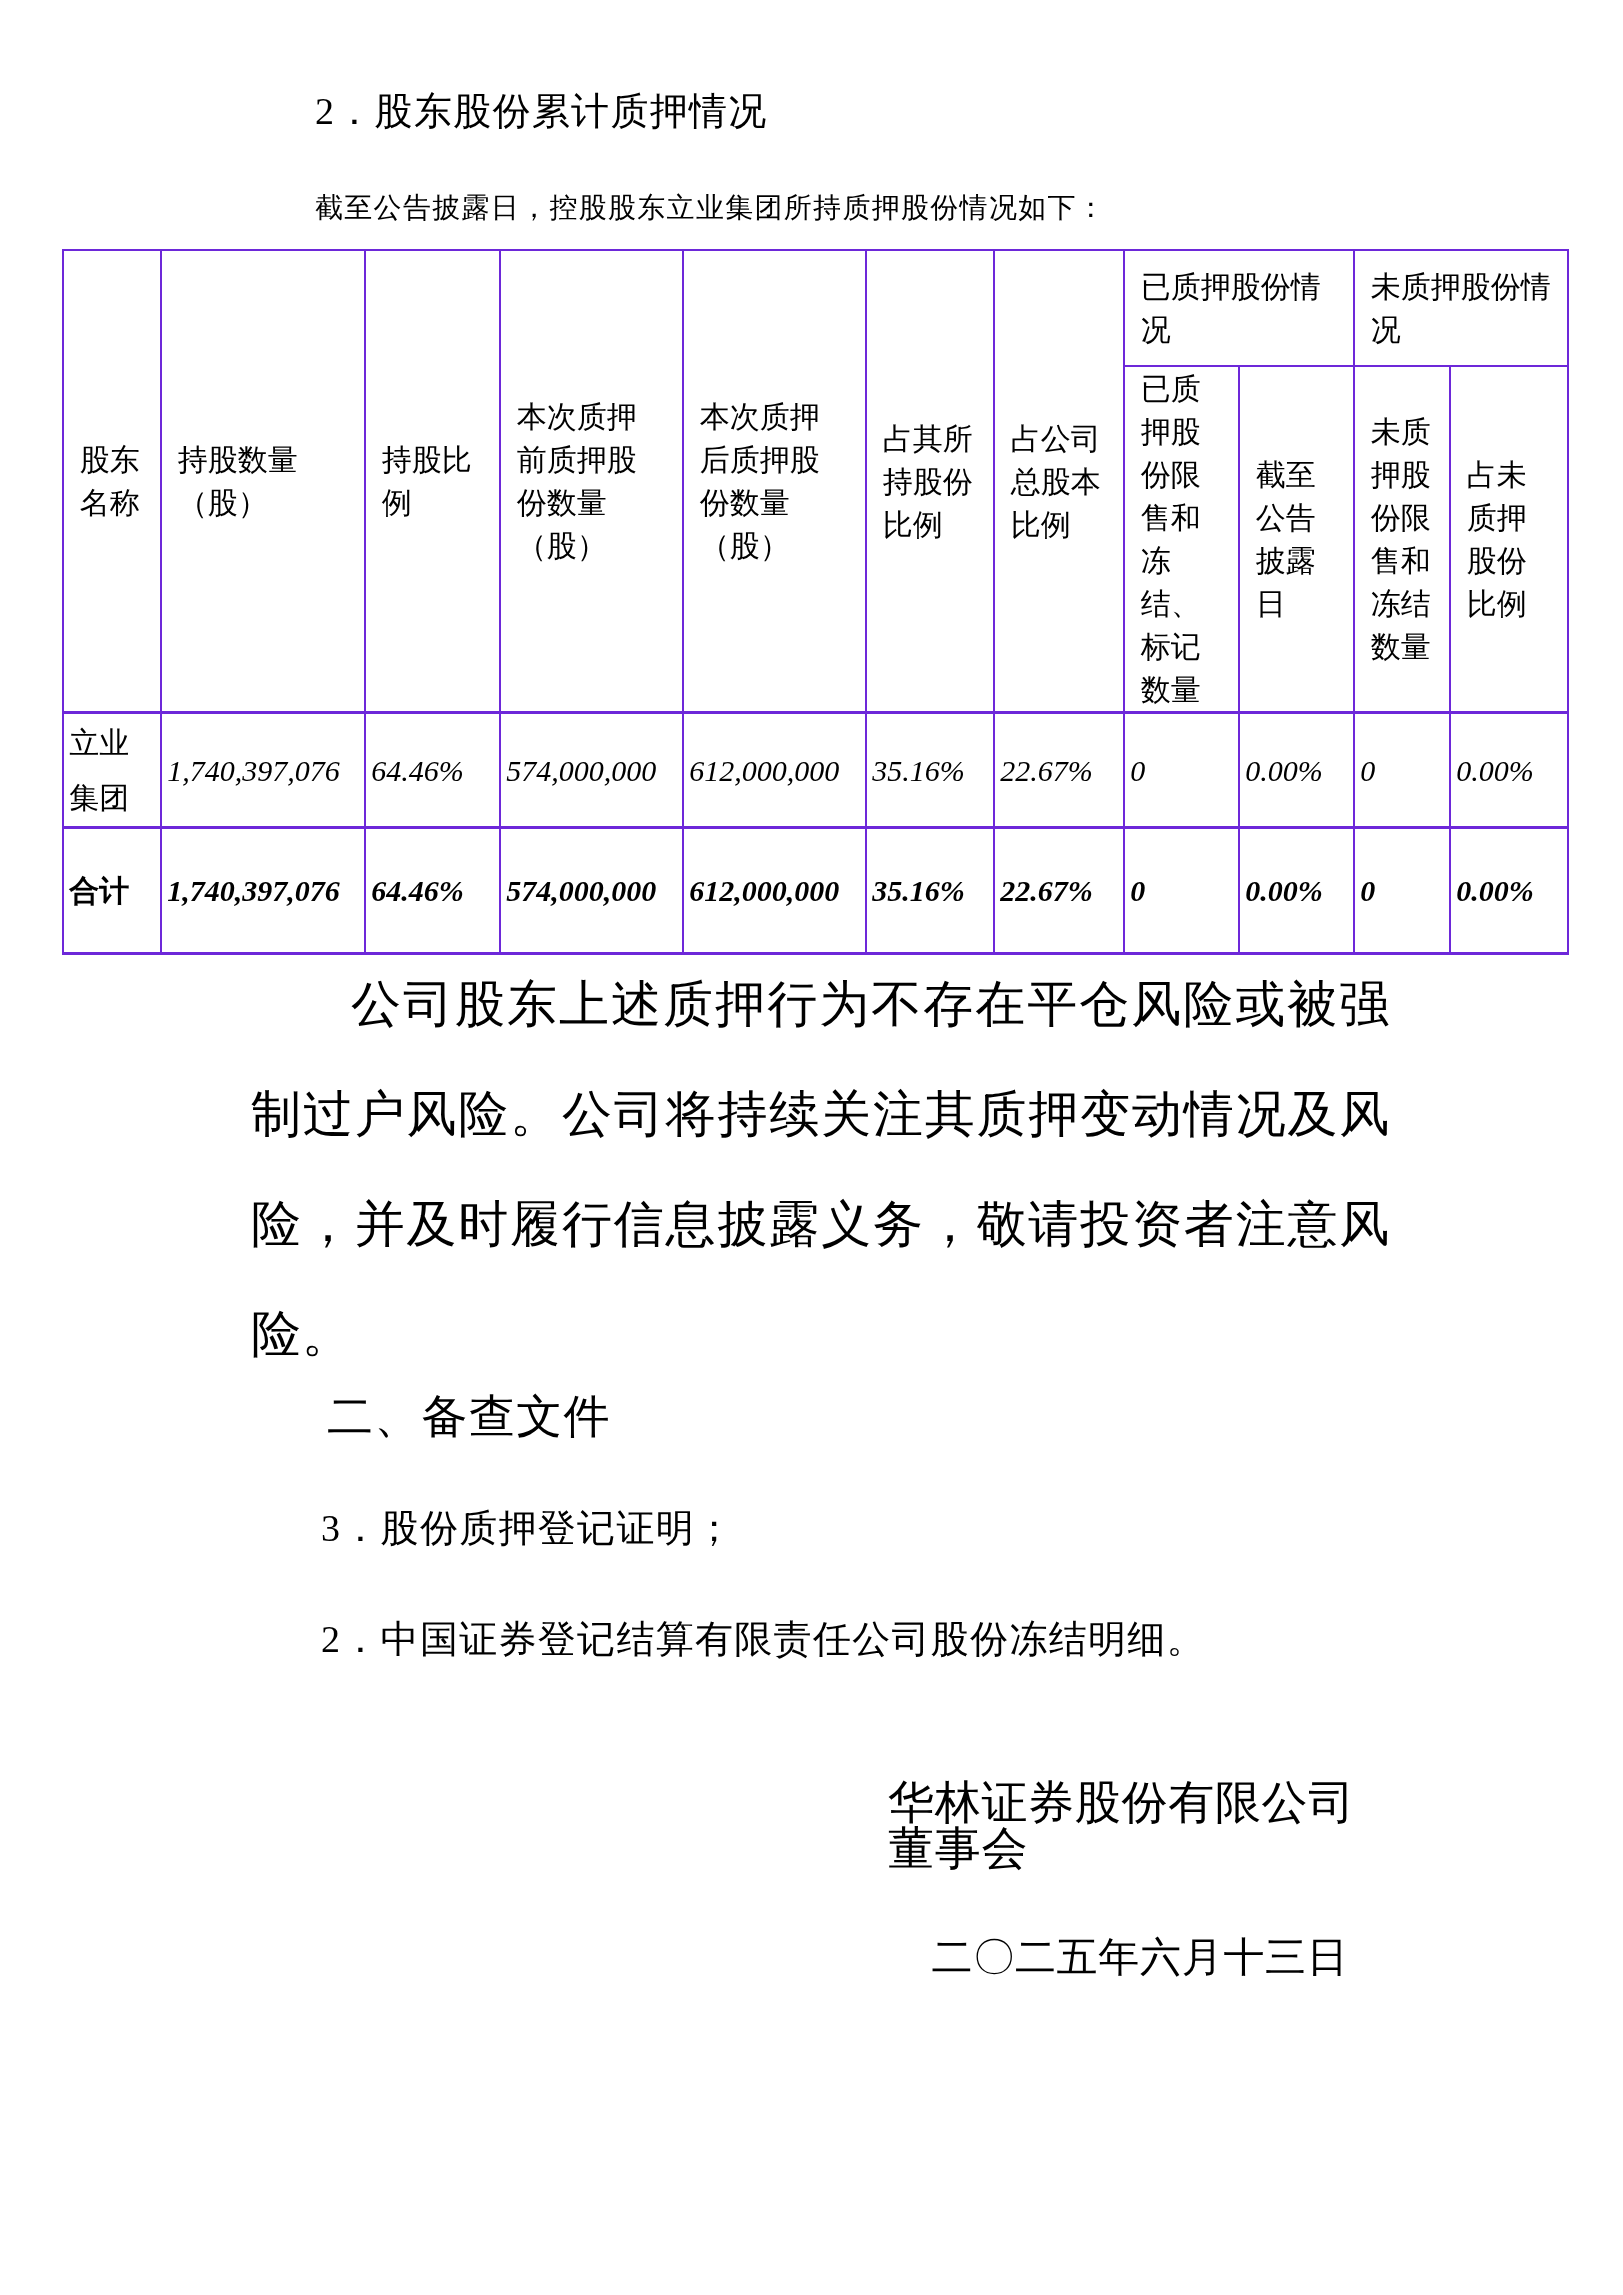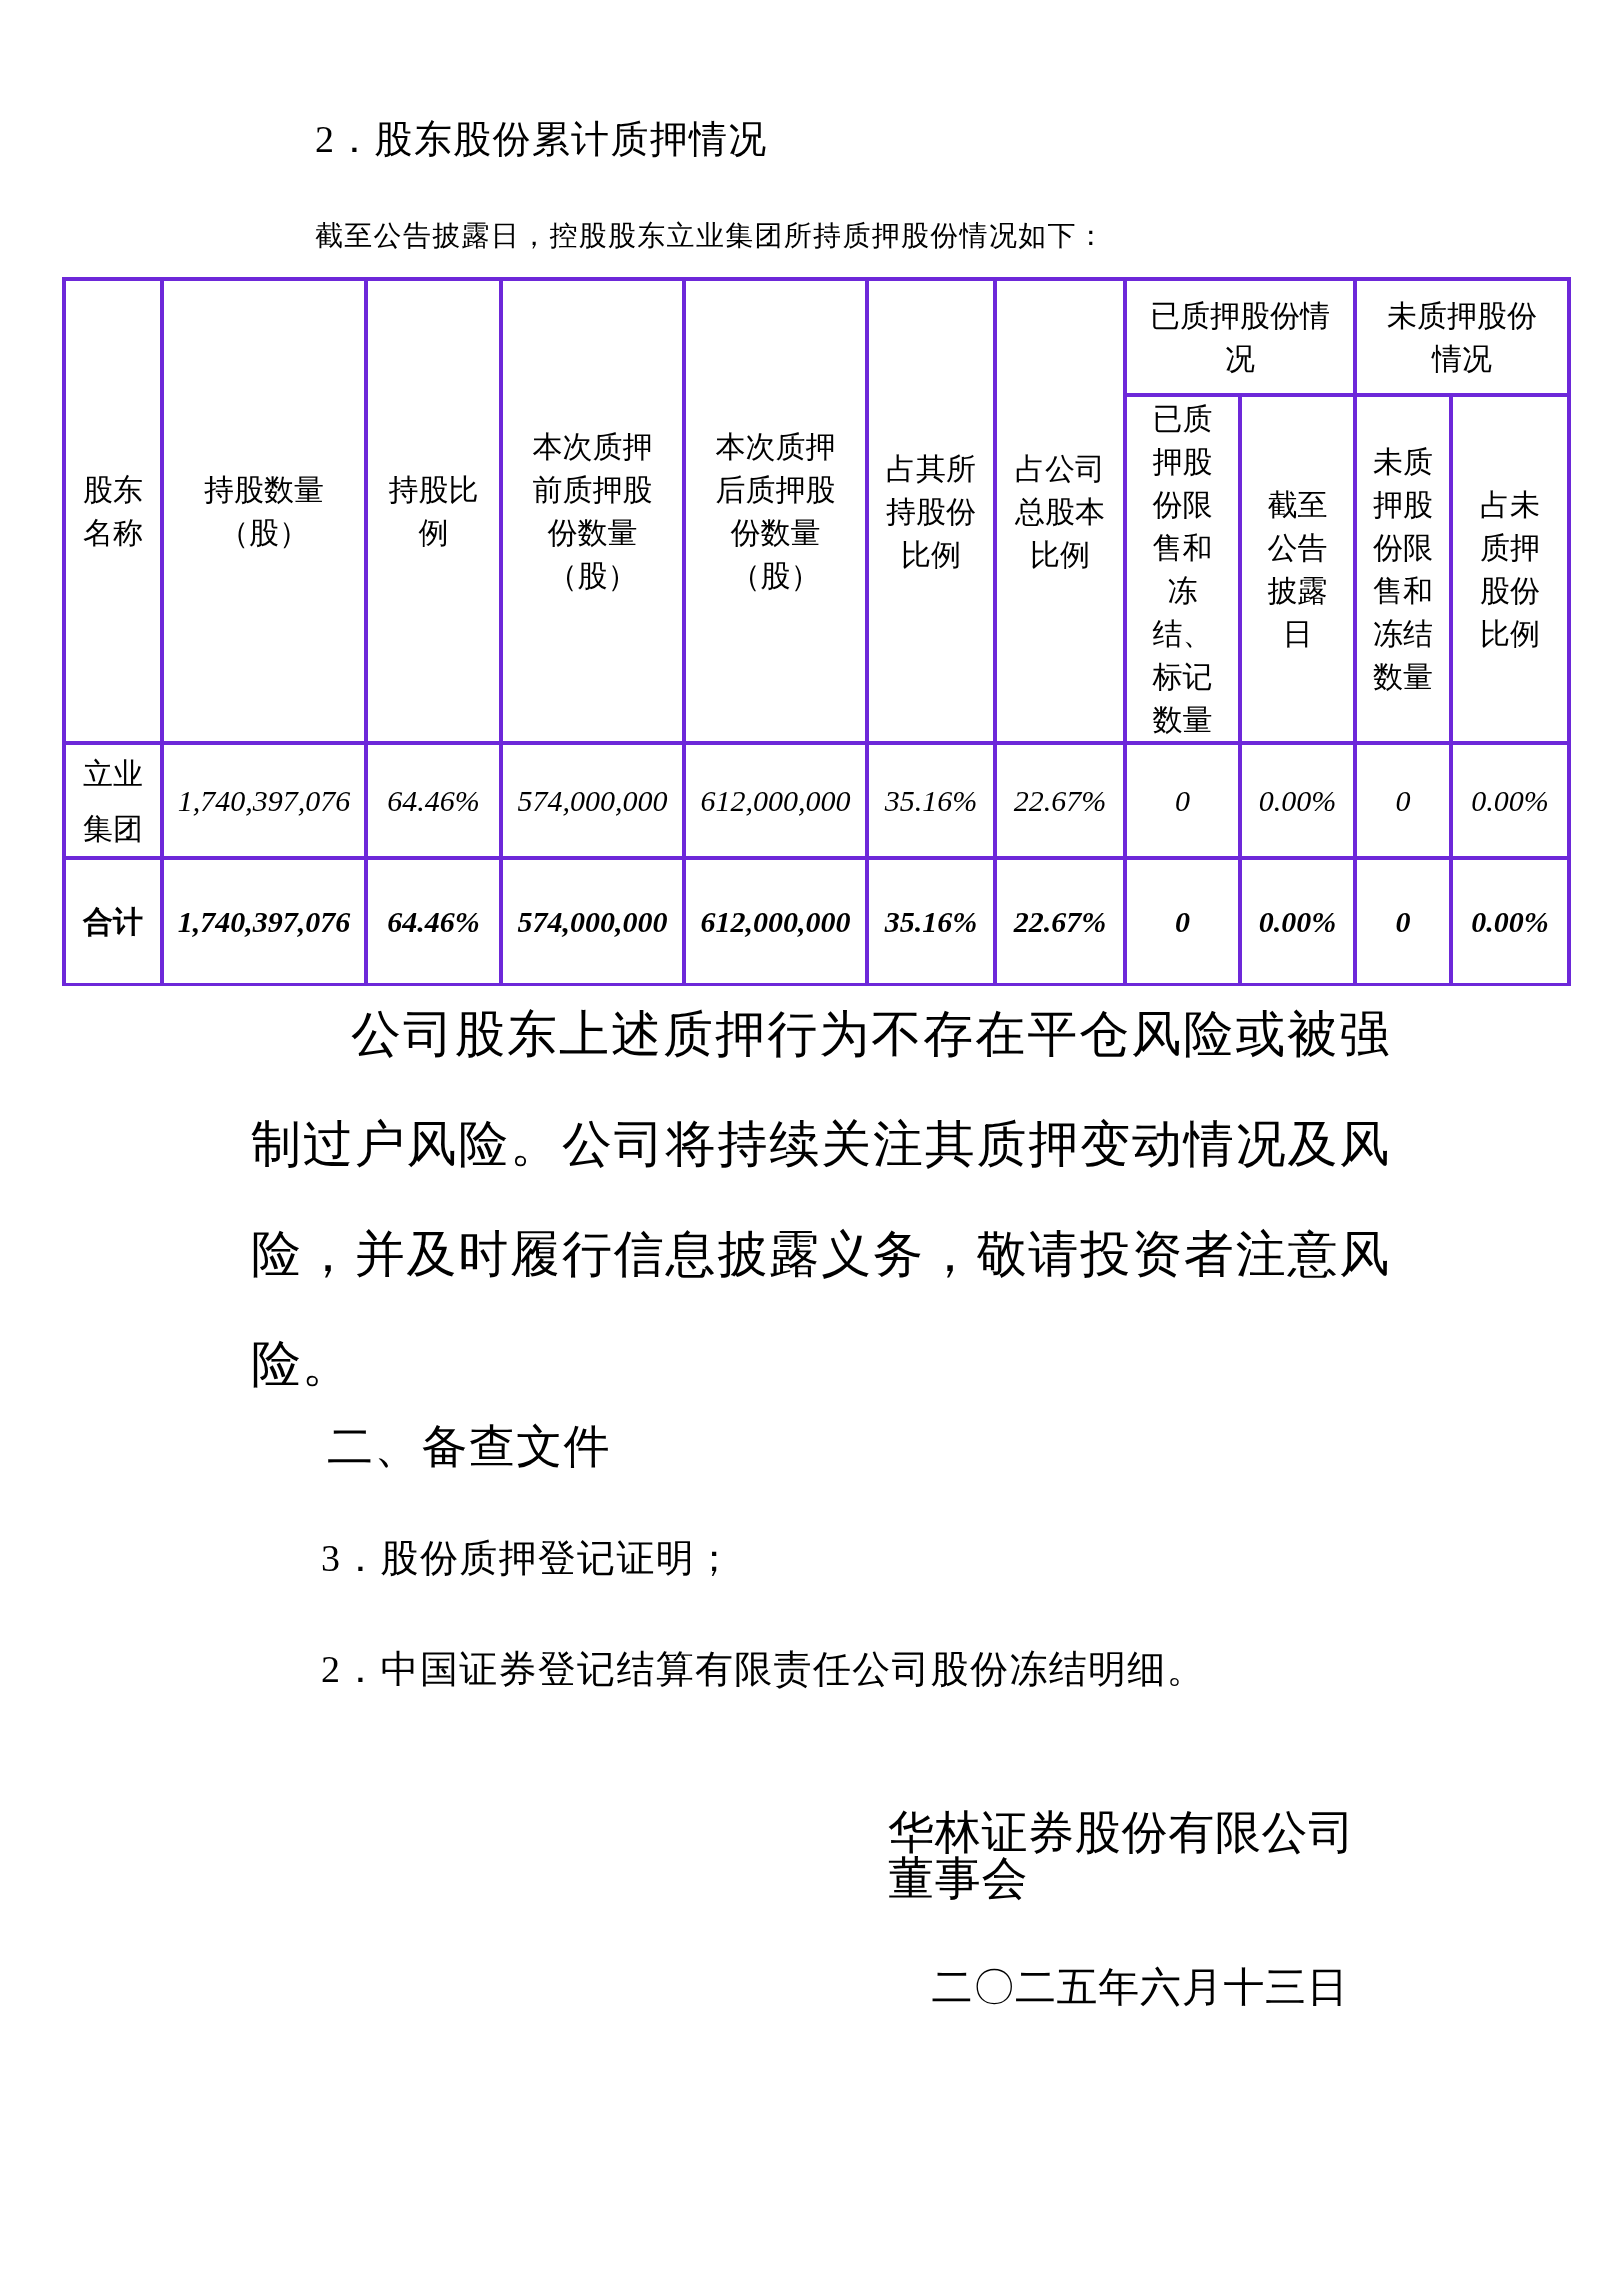--- a/index.html
+++ b/index.html
@@ -11,21 +11,21 @@
     height: 2295px;
     background: #ffffff;
     color: #000000;
     font-family: "Liberation Serif", "DejaVu Serif", serif;
     overflow: hidden;
   }
   .page {
     position: relative;
     width: 1623px;
     height: 2295px;
-    padding-top: 116px;
+    padding-top: 88px;
     box-sizing: border-box;
   }
   .section-heading {
     margin: 0 0 0 315px;
     font-size: 38px;
     line-height: 46px;
     font-weight: normal;
     letter-spacing: 1.3px;
   }
   .intro {
@@ -35,22 +35,21 @@
     letter-spacing: 1.3px;
   }
   table.pledge {
     border-collapse: collapse;
     table-layout: fixed;
     margin: 18.3px 0 0 62px;
     width: 1505px;
     font-size: 30px;
   }
   table.pledge td {
-    border: 4px solid #6d28d9;
-    text-align: center;
+    border: 2px solid #6d28d9;
     vertical-align: middle;
     line-height: 43px;
     padding: 0 15.7px;
     word-break: normal;
     overflow-wrap: break-word;
   }
   tr.row-group { height: 116px; }
   tr.row-sub { height: 303px; }
   tr.row-data { height: 115px; }
   tr.row-total { height: 126px; }

